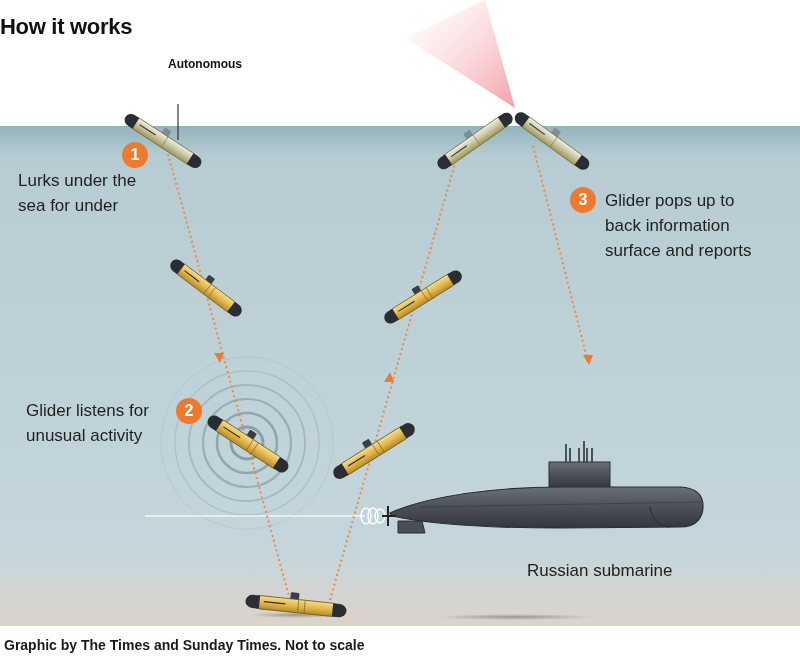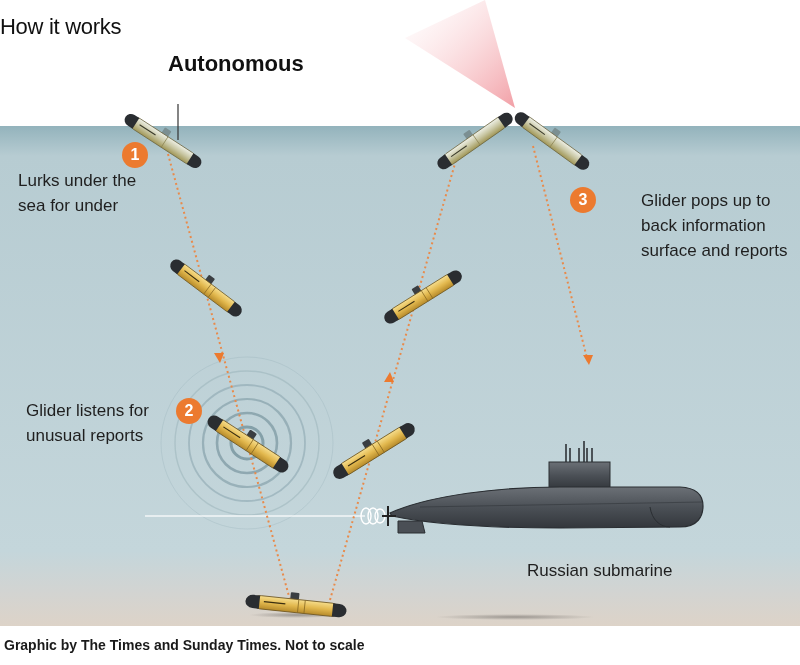--- a/index.html
+++ b/index.html
@@ -1,18 +1,18 @@
 <!DOCTYPE html>
 <html><head>
 <meta charset="utf-8">
 <style>
   html, body { margin:0; padding:0; background:#ffffff; }
   body { width:800px; height:665px; position:relative; overflow:hidden; font-family:"Liberation Sans", sans-serif; color:#1a1a1a; }
-  .title { position:absolute; left:0; top:14px; font-size:22px; font-weight:normal; letter-spacing:-0.3px; color:#111; margin:0; }
-  .label-bold { position:absolute; font-size:22px; font-weight:bold; line-height:24px; color:#111; }
+  .title { position:absolute; left:0; top:14px; font-size:22px; font-weight:bold; letter-spacing:-0.3px; color:#111; margin:0; }
+  .label-bold { position:absolute; font-size:12px; font-weight:bold; line-height:24px; color:#111; }
   .label { position:absolute; font-size:17px; line-height:25px; color:#1f1f1f; }
   .footer { position:absolute; left:4px; top:637px; font-size:14px; color:#1a1a1a;font-weight:bold; }
   .badge { position:absolute; width:26px; height:26px; border-radius:50%; background:#ec7a2f; color:#fff; font-weight:bold; font-size:16px; text-align:center; line-height:26px; }
   svg.scene { position:absolute; left:0; top:0; }
 </style>
 </head>
 <body>
 
 <svg class="scene" width="800" height="665" viewBox="0 0 800 665">
   <defs>
@@ -137,25 +137,25 @@
 
 <div class="badge" style="left:122px; top:142px;">1</div>
 <div class="label" style="left:18px; top:168px;">
   <div>Lurks under the</div>
   <div>sea for under</div>
 </div>
 
 <div class="badge" style="left:176px; top:398px;">2</div>
 <div class="label" style="left:26px; top:398px;">
   <div>Glider listens for</div>
-  <div>unusual reports</div>
+  <div>unusual activity</div>
 </div>
 
 <div class="badge" style="left:570px; top:187px;">3</div>
-<div class="label" style="left:605px; top:188px;margin-left:36px;">
+<div class="label" style="left:605px; top:188px;">
   <div>Glider pops up to</div>
   <div>back information</div>
   <div>surface and reports</div>
 </div>
 
 <div class="label" style="left:527px; top:558px;">Russian submarine</div>
 
 <div class="footer">Graphic by The Times and Sunday Times. Not to scale</div>
 
 </body></html>

